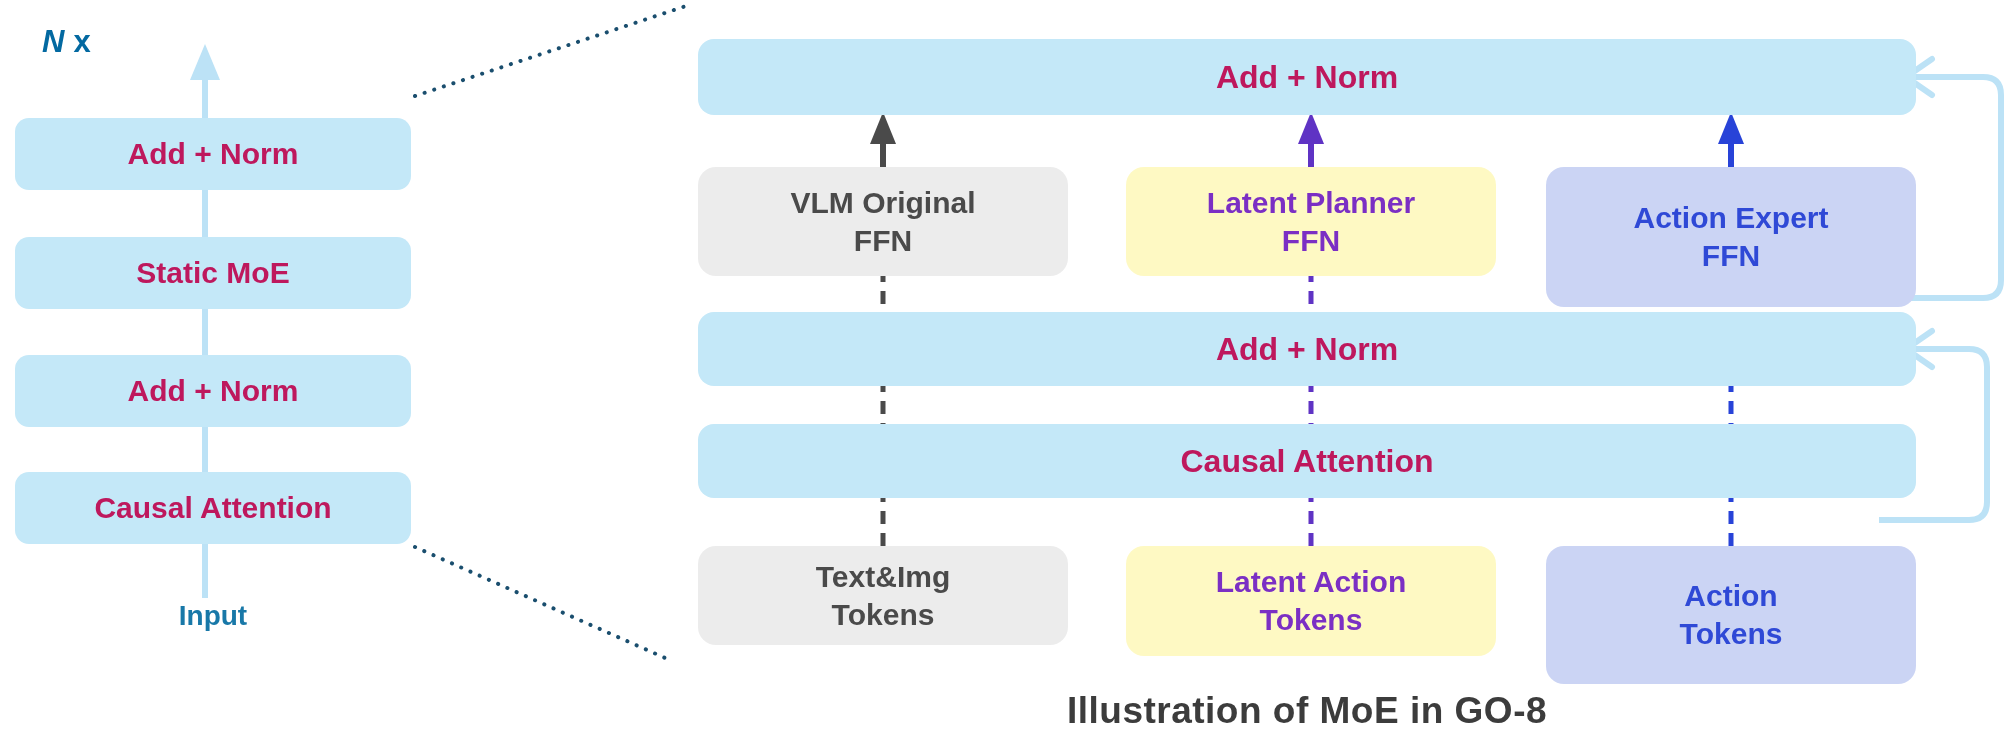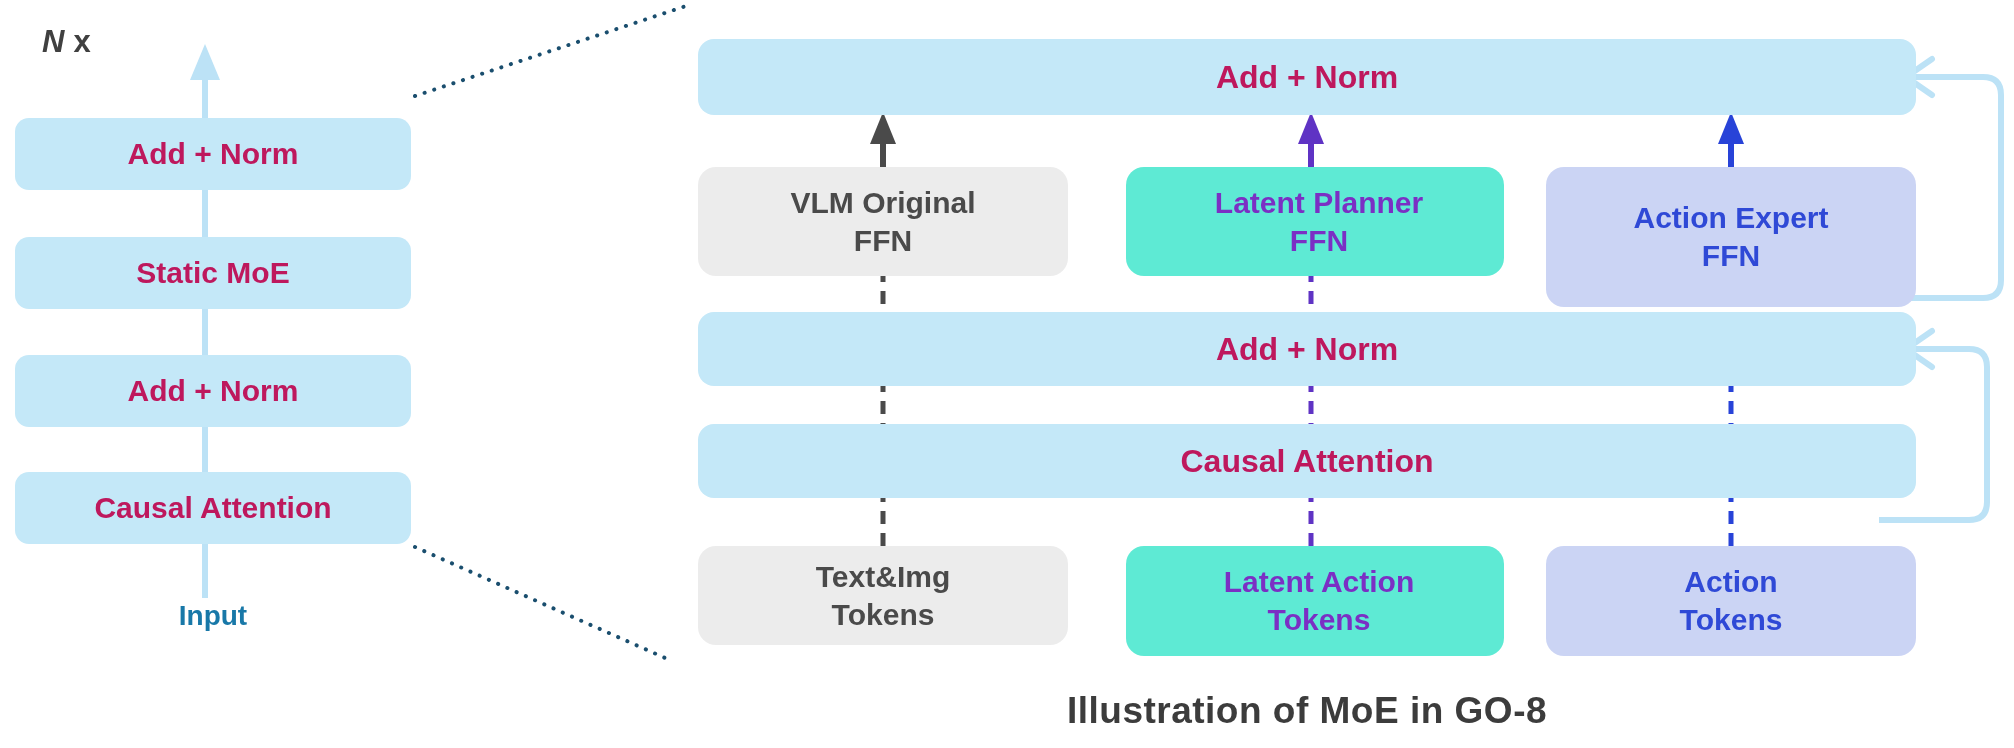--- a/index.html
+++ b/index.html
@@ -24,30 +24,30 @@
     position: absolute;
     display: flex;
     align-items: center;
     justify-content: center;
     border-radius: 14px;
     font-weight: bold;
     text-align: center;
   }
   .lblue { background: #C4E8F8; color: #be185d; }
   .gray  { background: #ECECEC; color: #4A4A4A; }
-  .purple{ background: #5eead4; color: #7B2FC4; padding-left: 8px; }
+  .purple{ background: #fef9c3; color: #7B2FC4; }
   .blue  { background: #CBD4F4; color: #2F49D6; }
 
   .lbox { left: 15px; width: 396px; height: 72px; font-size: 30px; }
   .bar  { left: 698px; width: 1218px; border-radius: 16px; font-size: 32px; }
   .cell { width: 370px; border-radius: 18px; font-size: 30px; line-height: 38px; }
 
   .nx {
     position: absolute; left: 42px; top: 24px;
-    font-size: 31px; font-weight: bold; color: #404040;
+    font-size: 31px; font-weight: bold; color: #0369a1;
   }
   .nx .n { font-style: italic; margin-right: 9px; }
 
   .input-label {
     position: absolute; left: 15px; top: 600px; width: 396px;
     text-align: center; font-size: 28px; font-weight: bold; color: #1878A8;
   }
   .caption {
     position: absolute; left: 698px; top: 690px; width: 1218px;
     text-align: center; font-size: 37px; font-weight: bold;
@@ -145,21 +145,21 @@
       <div>Text&amp;Img</div>
       <div>Tokens</div>
     </div>
   </div>
   <div class="box purple cell" style="left:1126px;top:546px;height:110px">
     <div>
       <div>Latent Action</div>
       <div>Tokens</div>
     </div>
   </div>
-  <div class="box blue cell" style="left:1546px;top:546px;height:110px">
+  <div class="box blue cell" style="left:1546px;top:546px;height:138px">
     <div>
       <div>Action</div>
       <div>Tokens</div>
     </div>
   </div>
 
   <div class="caption">Illustration of MoE in GO-8</div>
 
 </div>
 

